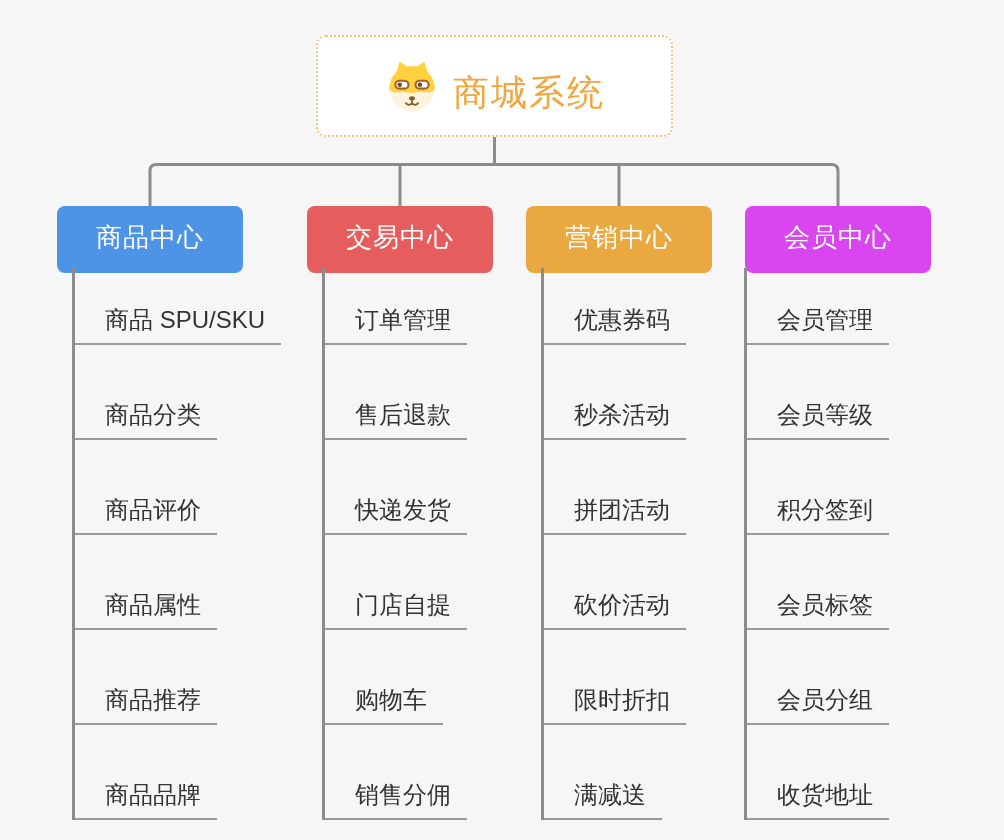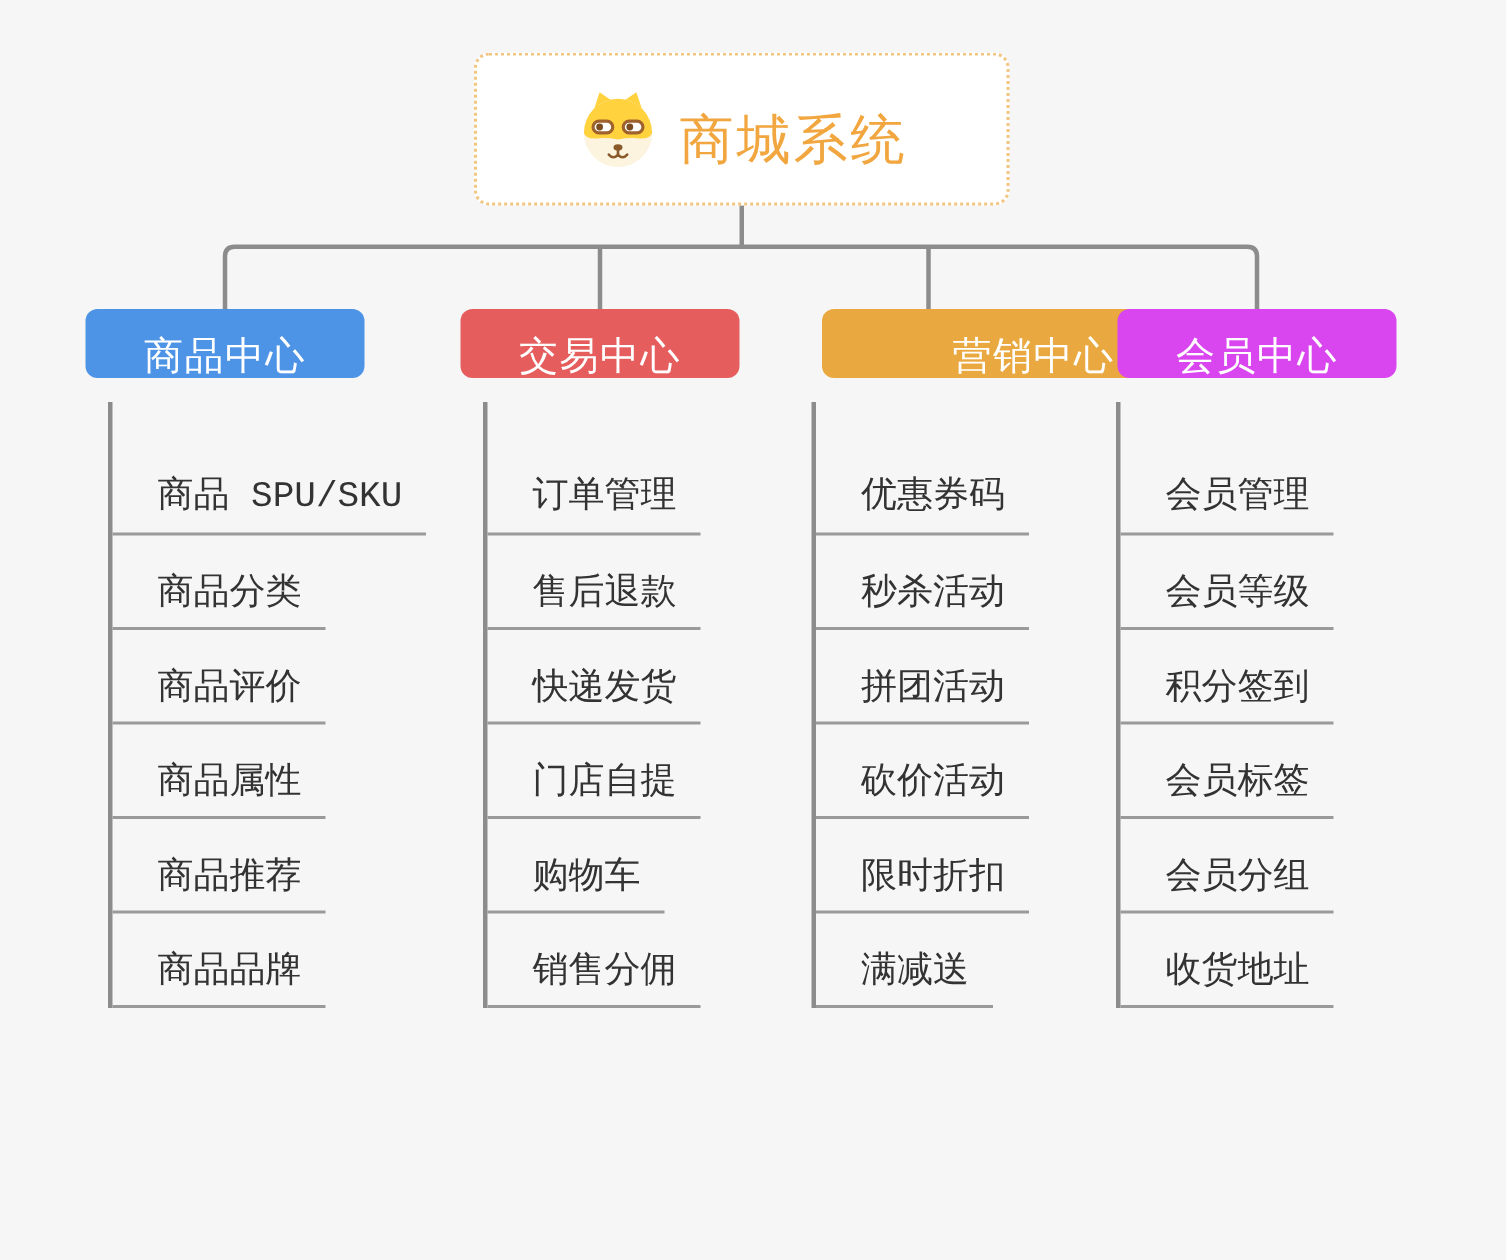--- a/index.html
+++ b/index.html
@@ -48,53 +48,53 @@
     top: 0;
     width: 1004px;
     height: 300px;
     pointer-events: none;
   }
   
   .branch-node {
     position: absolute;
     top: 206px;
     width: 186px;
-    height: 46px;
+    height: 67px;
     line-height: 62px;
     border-radius: 8px;
     color: #ffffff;
     font-size: 26px;
     text-align: center;
     letter-spacing: 1px;
   }
   .branch-node.b0 { left: 57px; }
   .branch-node.b1 { left: 307px; }
-  .branch-node.b2 { left: 548px; padding-left: 48px; }
+  .branch-node.b2 { left: 526px; }
   .branch-node.b3 { left: 745px; }
   
   .leaf-column {
     position: absolute;
     top: 268px;
     border-left: 3px solid #8c8c8c;
   }
   .leaf-column.c0 { left: 72px; }
   .leaf-column.c1 { left: 322px; }
   .leaf-column.c2 { left: 541px; }
   .leaf-column.c3 { left: 744px; }
   .leaf {
     display: table;
-    margin-top: 24px;
+    margin-top: 56px;
     padding: 0 16px 9px 30px;
     border-bottom: 2px solid #9a9a9a;
     font-size: 24px;
     line-height: 28px;
     color: #333333;
     white-space: nowrap;
   }
-  .leaf:first-child { margin-top: 50px; font-family: Liberation Mono, monospace; }
+  .leaf:first-child { margin-top: 38px; }
 </style>
 </head>
 <body>
 
 <svg class="connector-layer" viewBox="0 0 1004 300" xmlns="http://www.w3.org/2000/svg">
   <g stroke="#8c8c8c" stroke-width="3" fill="none">
     <path d="M494.5 137 V164.5"></path>
     <path d="M150 208 V171 Q150 164.5 156.5 164.5 H831.5 Q838 164.5 838 171 V208"></path>
     <path d="M400 164.5 V208"></path>
     <path d="M619 164.5 V208"></path>

